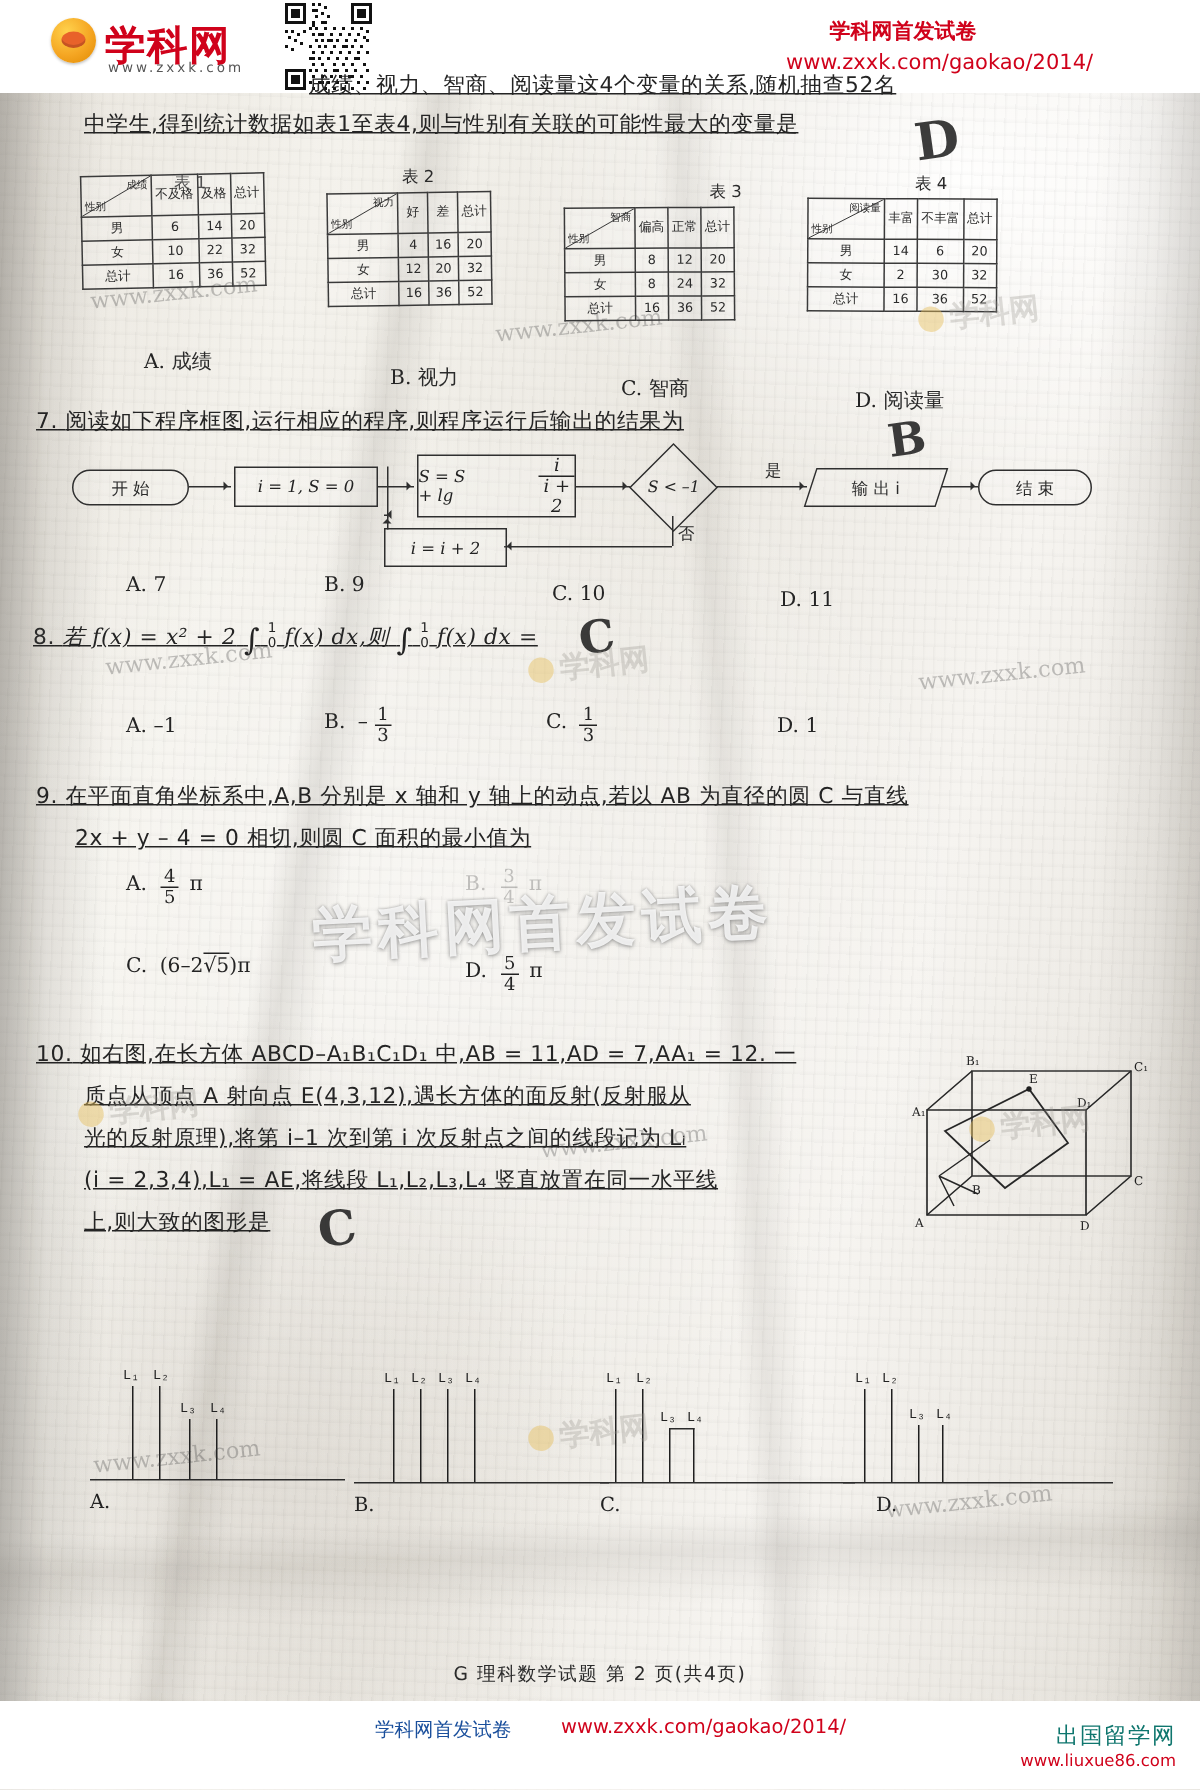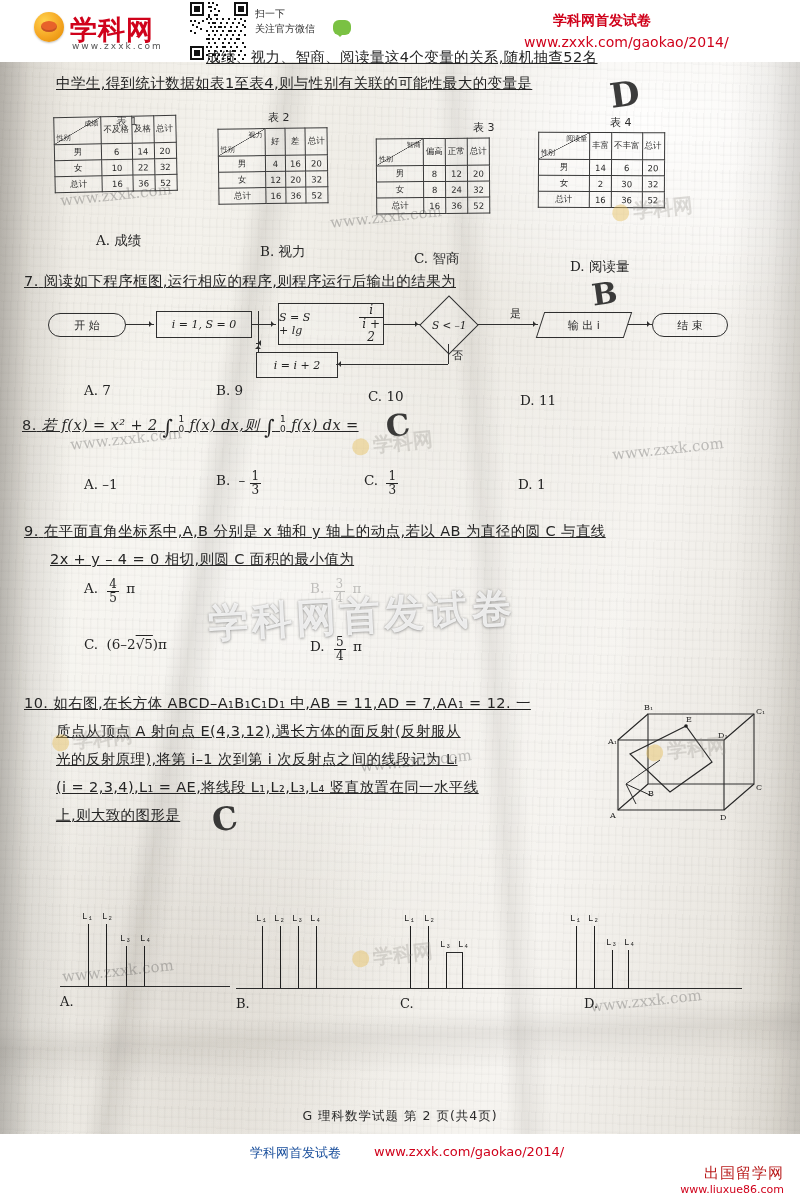--- a/index.html
+++ b/index.html
@@ -59,21 +59,21 @@
   .logo-sub{position:absolute;left:38px;top:33px;font-size:9px;color:#555;letter-spacing:2px;}
   #qr{position:absolute;left:190px;top:2px;width:58px;height:58px;}
   .wx{position:absolute;left:255px;top:6px;width:120px;height:50px;font-size:10px;color:#333;line-height:15px;}
   .wx .bub{position:absolute;left:78px;top:14px;width:18px;height:15px;border-radius:6px;background:#7ac143;}
   .wx .bub:after{content:"";position:absolute;left:3px;top:13px;border:4px solid transparent;border-top-color:#7ac143;}
   
   #ftr{position:absolute;left:0;top:1134px;width:800px;height:59px;background:#fff;}
   .ftr-line{position:absolute;left:250px;top:10px;font-size:13px;}
   .ftr-blue{color:#1a4f9c;}
   .ftr-brand{position:absolute;right:16px;top:14px;text-align:right;}
-  .ftr-brand .b1{font-size:15px;color:#b91c1c;letter-spacing:1px;margin-top:16px;}
+  .ftr-brand .b1{font-size:15px;color:#0f766e;letter-spacing:1px;}
   .ftr-brand .b2{font-size:11px;color:#d0021b;}
   
   .wm{position:absolute;color:rgba(60,60,60,.30);font-size:15px;font-family:"DejaVu Serif","Liberation Serif",serif;
       transform:rotate(-6deg);white-space:nowrap;pointer-events:none;}
   .wm.big{font-size:40px;font-weight:bold;color:rgba(255,255,255,.82);
       text-shadow:0 0 2px rgba(120,120,120,.55),0 1px 3px rgba(80,80,80,.4);transform:rotate(-3deg);letter-spacing:4px;}
   .wm.ghost{color:rgba(150,145,138,.30);font-size:20px;font-weight:bold;}
   .wm.ghost .bb{display:inline-block;width:17px;height:17px;border-radius:50%;background:rgba(230,190,90,.45);margin-right:4px;vertical-align:-2px;}
   
   table.grid{border-collapse:collapse;font-size:8.5px;color:#2b2b2b;background:rgba(255,255,255,.18);}
@@ -232,25 +232,20 @@
         <rect x="9" y="28" width="1" height="1"></rect>
           <rect x="13" y="28" width="1" height="1"></rect>
           <rect x="16" y="28" width="1" height="1"></rect>
         <rect x="19" y="28" width="1" height="1"></rect>
           <rect x="22" y="28" width="1" height="1"></rect>
           <rect x="26" y="28" width="1" height="1"></rect>
       </g>
     </svg>
   </div>
 
-  <div class="wx">
-    <div>扫一下</div>
-    <div>关注官方微信</div>
-    <div class="bub"></div>
-  </div>
 
   <div class="abs hdr-red" style="left:553px;top:12px;">学科网首发试卷</div>
   <div class="abs hdr-red" style="left:524px;top:34px;font-weight:normal;">www.zxxk.com/gaokao/2014/</div>
 </div>
 
 <div class="abs q zh" style="left:206px;top:44px;width:430px;">成绩、视力、智商、阅读量这4个变量的关系,随机抽查52名</div>
 <div class="abs q zh" style="left:56px;top:70px;width:700px;">中学生,得到统计数据如表1至表4,则与性别有关联的可能性最大的变量是</div>
 
 <div class="tcap" style="left:116px;top:114px;">表 1</div>
 <div class="tcap" style="left:268px;top:110px;">表 2</div>

